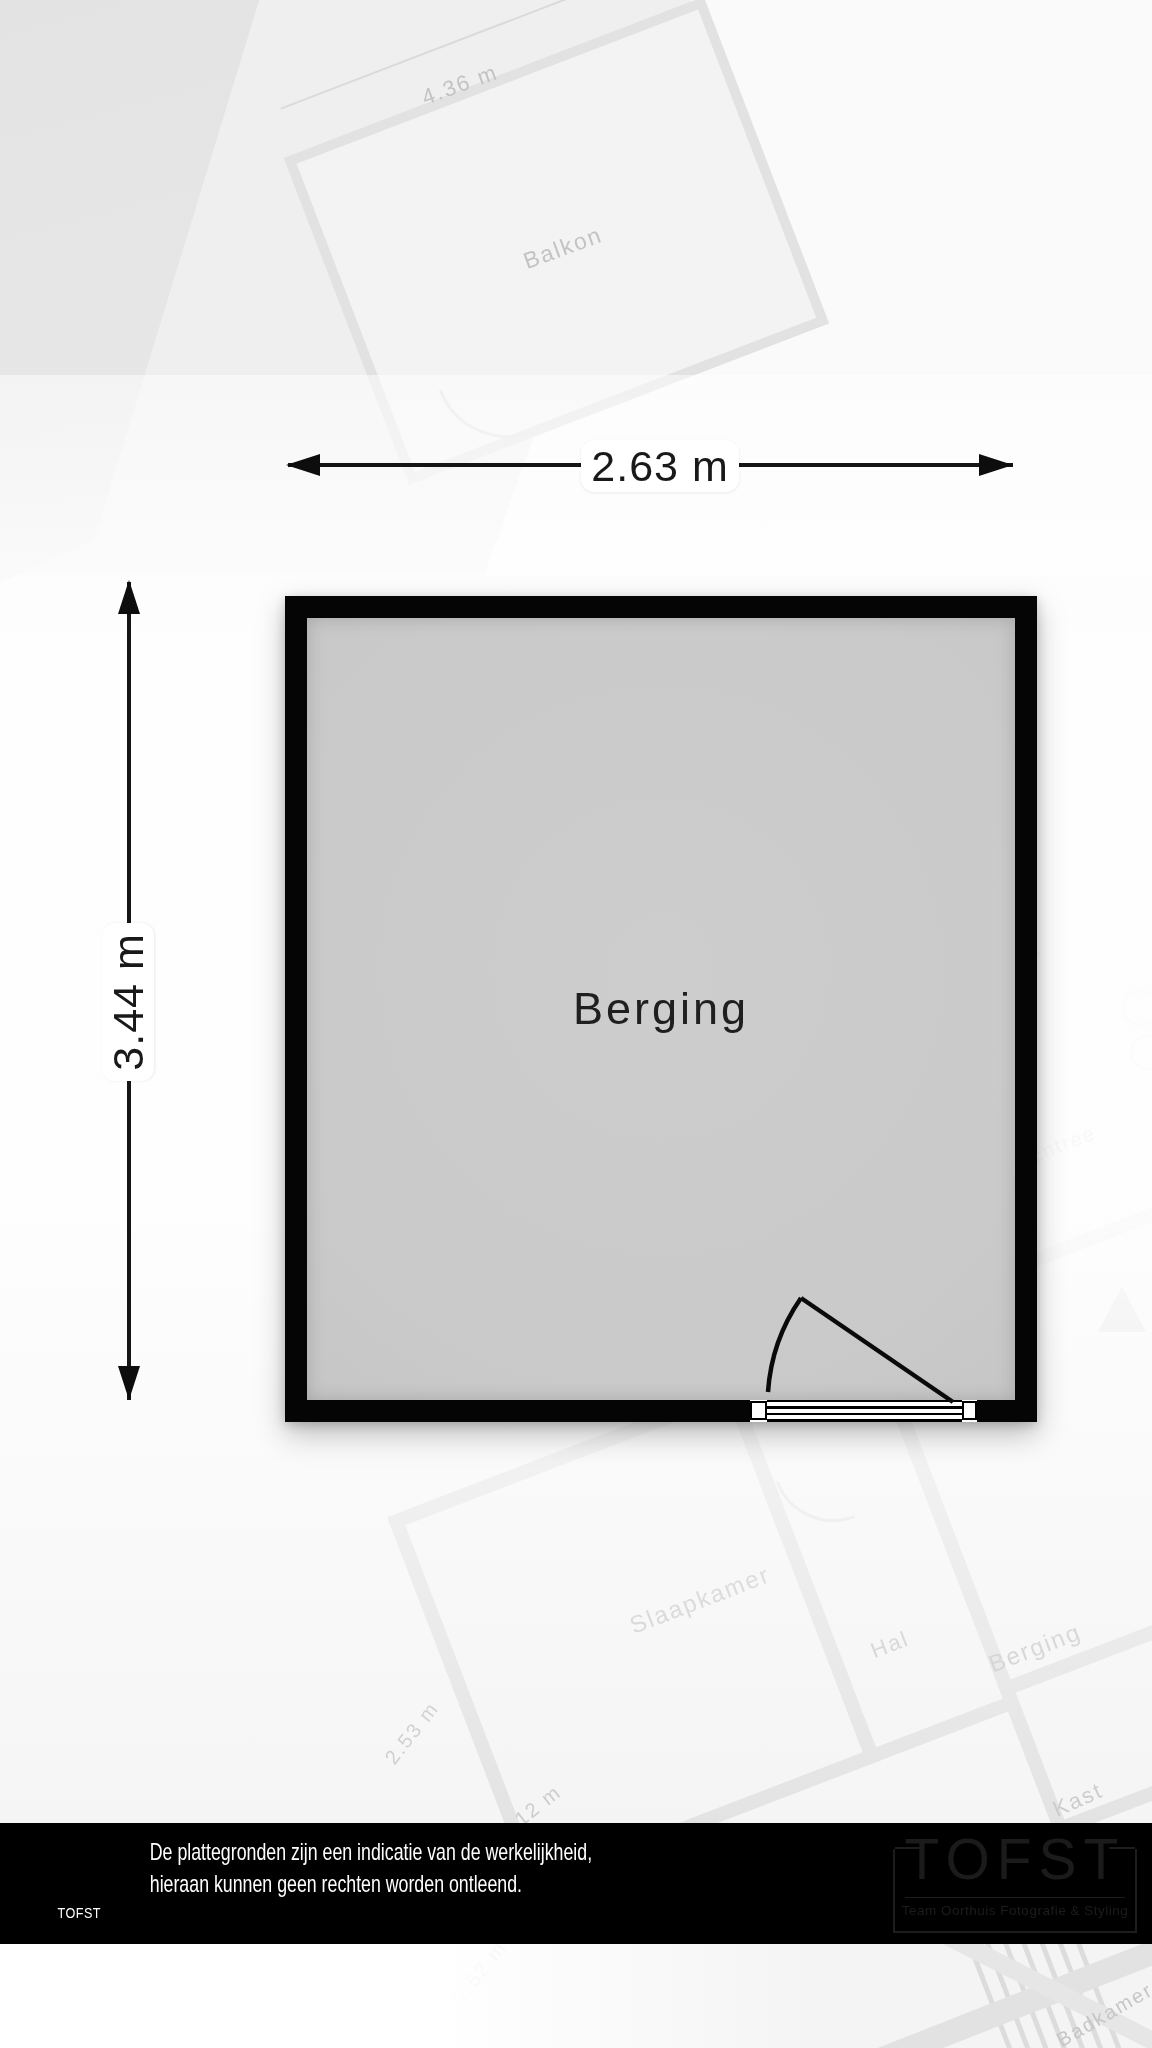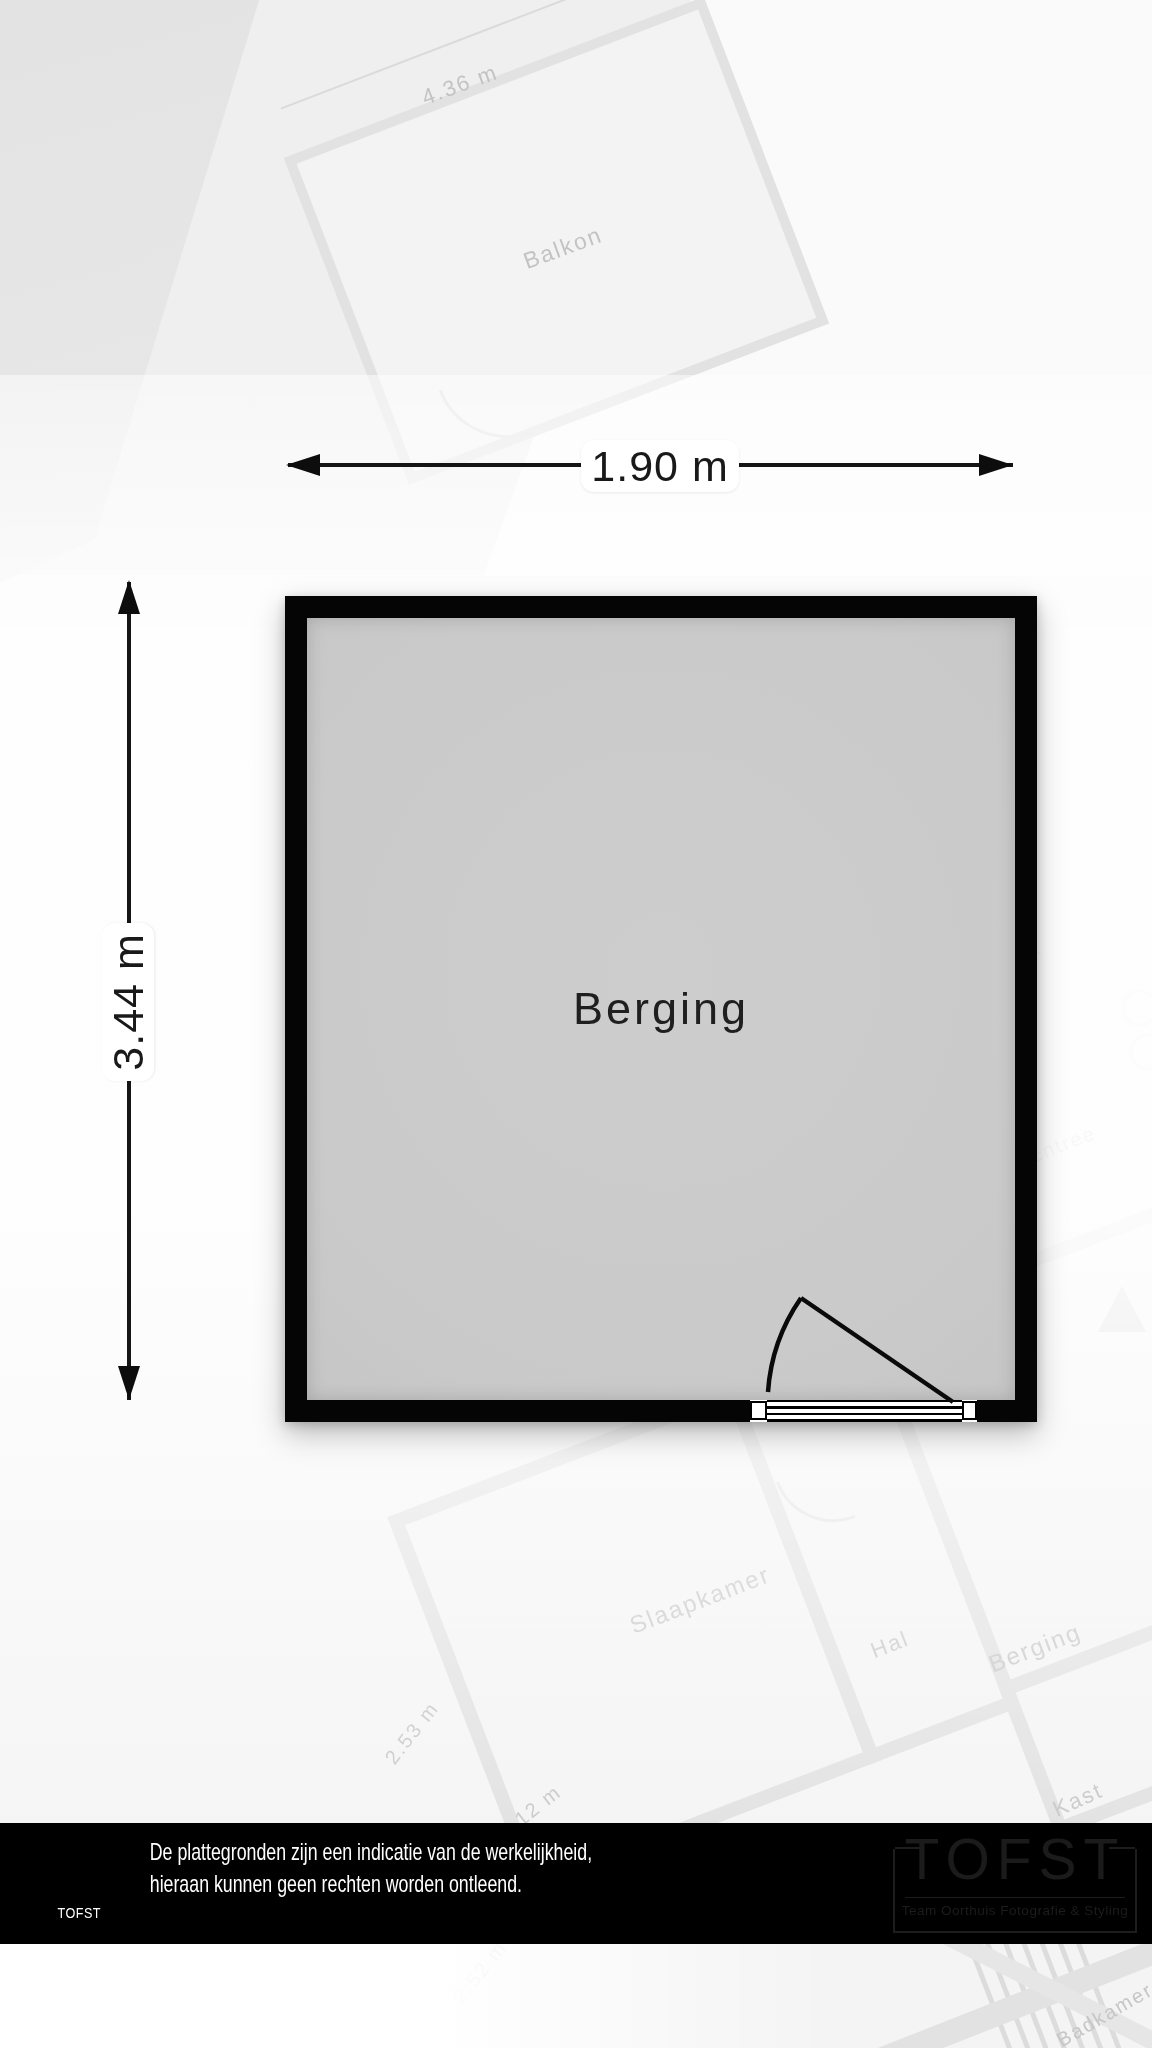--- a/index.html
+++ b/index.html
@@ -158,21 +158,21 @@
   </div>
 
   <svg class="door-swing" width="1152" height="2048" viewBox="0 0 1152 2048">
     <path d="M 768 1392 A 186 186 0 0 1 801 1298" fill="none" stroke="#0a0a0a" stroke-width="4.5"></path>
     <line x1="801" y1="1298" x2="953" y2="1402" stroke="#0a0a0a" stroke-width="4.5"></line>
   </svg>
 
   <div class="dim-line-h"></div>
   <div class="ah ah-left"></div>
   <div class="ah ah-right"></div>
-  <div class="dim-label dim-label-w">1.90 m</div>
+  <div class="dim-label dim-label-w">2.63 m</div>
 
   <div class="dim-line-v"></div>
   <div class="ah ah-up"></div>
   <div class="ah ah-down"></div>
   <div class="dim-label dim-label-h">3.44 m</div>
 
   <div class="footer">
     <div class="footer-text">
       <span class="l1">De plattegronden zijn een indicatie van de werkelijkheid,</span>
       <span class="l2">hieraan kunnen geen rechten worden ontleend.</span>

